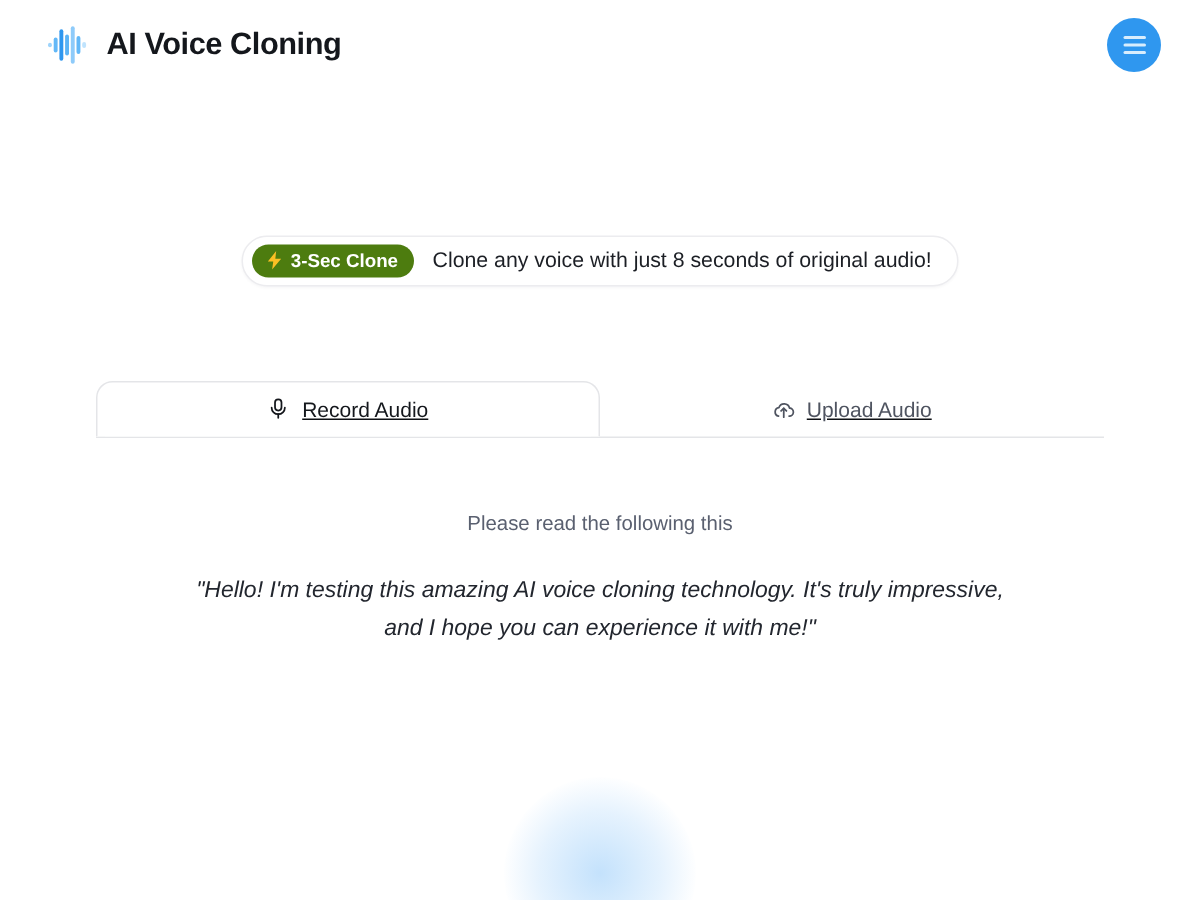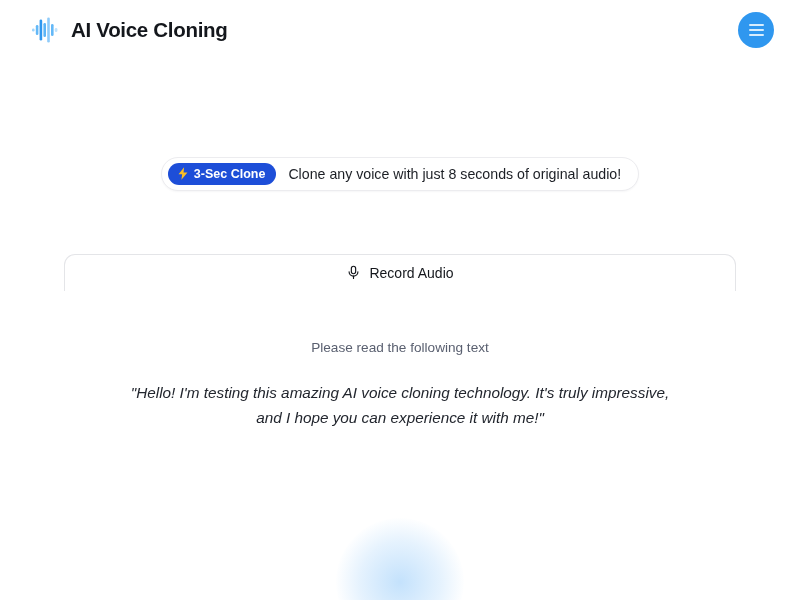--- a/index.html
+++ b/index.html
@@ -85,21 +85,21 @@
     background: #ffffff;
     border: 1px solid #ececef;
     border-radius: 999px;
     padding: 5px 17px 5px 6px;
     box-shadow: 0 1px 2px rgba(16, 24, 40, 0.04);
   }
 
   .promo-tag {
     display: inline-flex;
     gap: 5px;
-    background: #1d4ed8;
+    background: #4d7c0f;
     color: #ffffff;
     border-radius: 999px;
     padding: 4px 11px 4px 9px;
     font-size: 12.5px;
     font-weight: bold;
     white-space: nowrap;
   }
   .bolt-icon { width: 12px; height: 13px; display: block; flex: 0 0 auto; }
 
   .promo-text {
@@ -118,20 +118,21 @@
     color: #14171c;
     max-width: 620px;
   }
   .hero-title .accent { color: #3b9ef5; }
 
   
   .tabs-wrap {
     margin-top: 63px;
     width: 100%;
     padding: 0 64px 0 64px;
+    text-decoration: underline;
   }
 
   .tabs {
     display: flex;
     position: relative;
     border-bottom: 1px solid #e4e5e8;
   }
 
   .tab {
     flex: 1 1 0;
@@ -242,22 +243,30 @@
 
     <button class="tab active">
       <svg class="tab-icon" viewBox="0 0 16 16" fill="none" stroke="#14171c" stroke-width="1.25" stroke-linecap="round" stroke-linejoin="round">
         <rect x="5.7" y="1.3" width="4.6" height="8" rx="2.3"></rect>
         <path d="M3.3 7.2 a4.7 4.7 0 0 0 9.4 0"></path>
         <line x1="8" y1="11.9" x2="8" y2="14.4"></line>
       </svg>
       <span>Record Audio</span>
     </button>
 
+    <button class="tab">
+      <svg class="tab-icon" viewBox="0 0 16 16" fill="none" stroke="#4f5460" stroke-width="1.25" stroke-linecap="round" stroke-linejoin="round">
+        <path d="M4.3 12.2 A3.1 3.1 0 0 1 4.6 6.1 A3.9 3.9 0 0 1 12.1 6.4 A2.9 2.9 0 0 1 11.8 12.2"></path>
+        <line x1="8" y1="12.9" x2="8" y2="6.6"></line>
+        <polyline points="6.1,8.5 8,6.6 9.9,8.5"></polyline>
+      </svg>
+      <span>Upload Audio</span>
+    </button>
 
   </div>
 </div>
 
 <section class="panel">
-  <p class="panel-hint">Please read the following text</p>
+  <p class="panel-hint">Please read the following this</p>
   <p class="script-quote">"Hello! I'm testing this amazing AI voice cloning technology. It's truly impressive, and I hope you can experience it with me!"</p>
 </section>
 
 <div class="record-glow"></div>
 
 </body></html>

